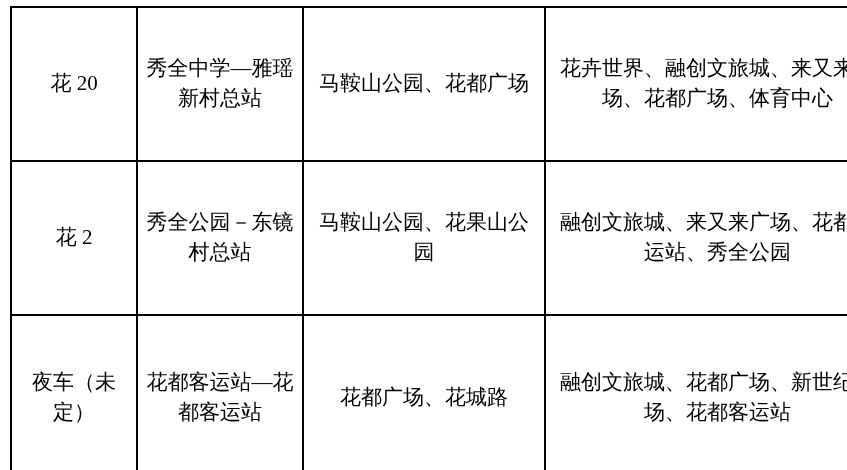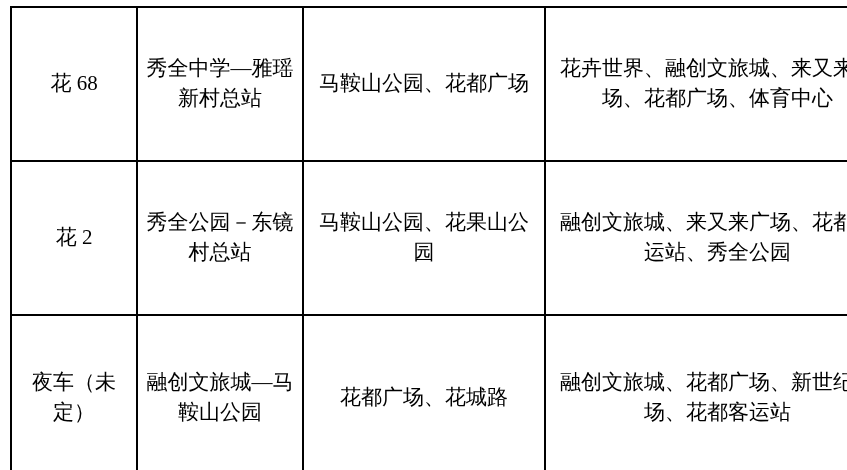--- a/index.html
+++ b/index.html
@@ -61,21 +61,21 @@
   }
 </style>
 </head>
 <body>
 
 <div class="sheet">
   <table class="bus-table">
     <tbody>
       <tr class="row-1">
         <td class="col-route">
-            <span class="cell-text">花 68</span>
+            <span class="cell-text">花 20</span>
           </td>
         <td class="col-terminal">
             <span class="cell-text">秀全中学—雅瑶新村总站</span>
           </td>
         <td class="col-mid">
             <span class="cell-text">马鞍山公园、花都广场</span>
           </td>
         <td class="col-stops">
             <span class="cell-text">花卉世界、融创文旅城、来又来广场、花都广场、体育中心</span>
           </td>
@@ -92,21 +92,21 @@
           </td>
         <td class="col-stops">
             <span class="cell-text">融创文旅城、来又来广场、花都客运站、秀全公园</span>
           </td>
       </tr>
       <tr class="row-3">
         <td class="col-route">
             <span class="cell-text">夜车（未定）</span>
           </td>
         <td class="col-terminal">
-            <span class="cell-text">融创文旅城—马鞍山公园</span>
+            <span class="cell-text">花都客运站—花都客运站</span>
           </td>
         <td class="col-mid">
             <span class="cell-text">花都广场、花城路</span>
           </td>
         <td class="col-stops">
             <span class="cell-text">融创文旅城、花都广场、新世纪广场、花都客运站</span>
           </td>
       </tr>
     </tbody>
   </table>

